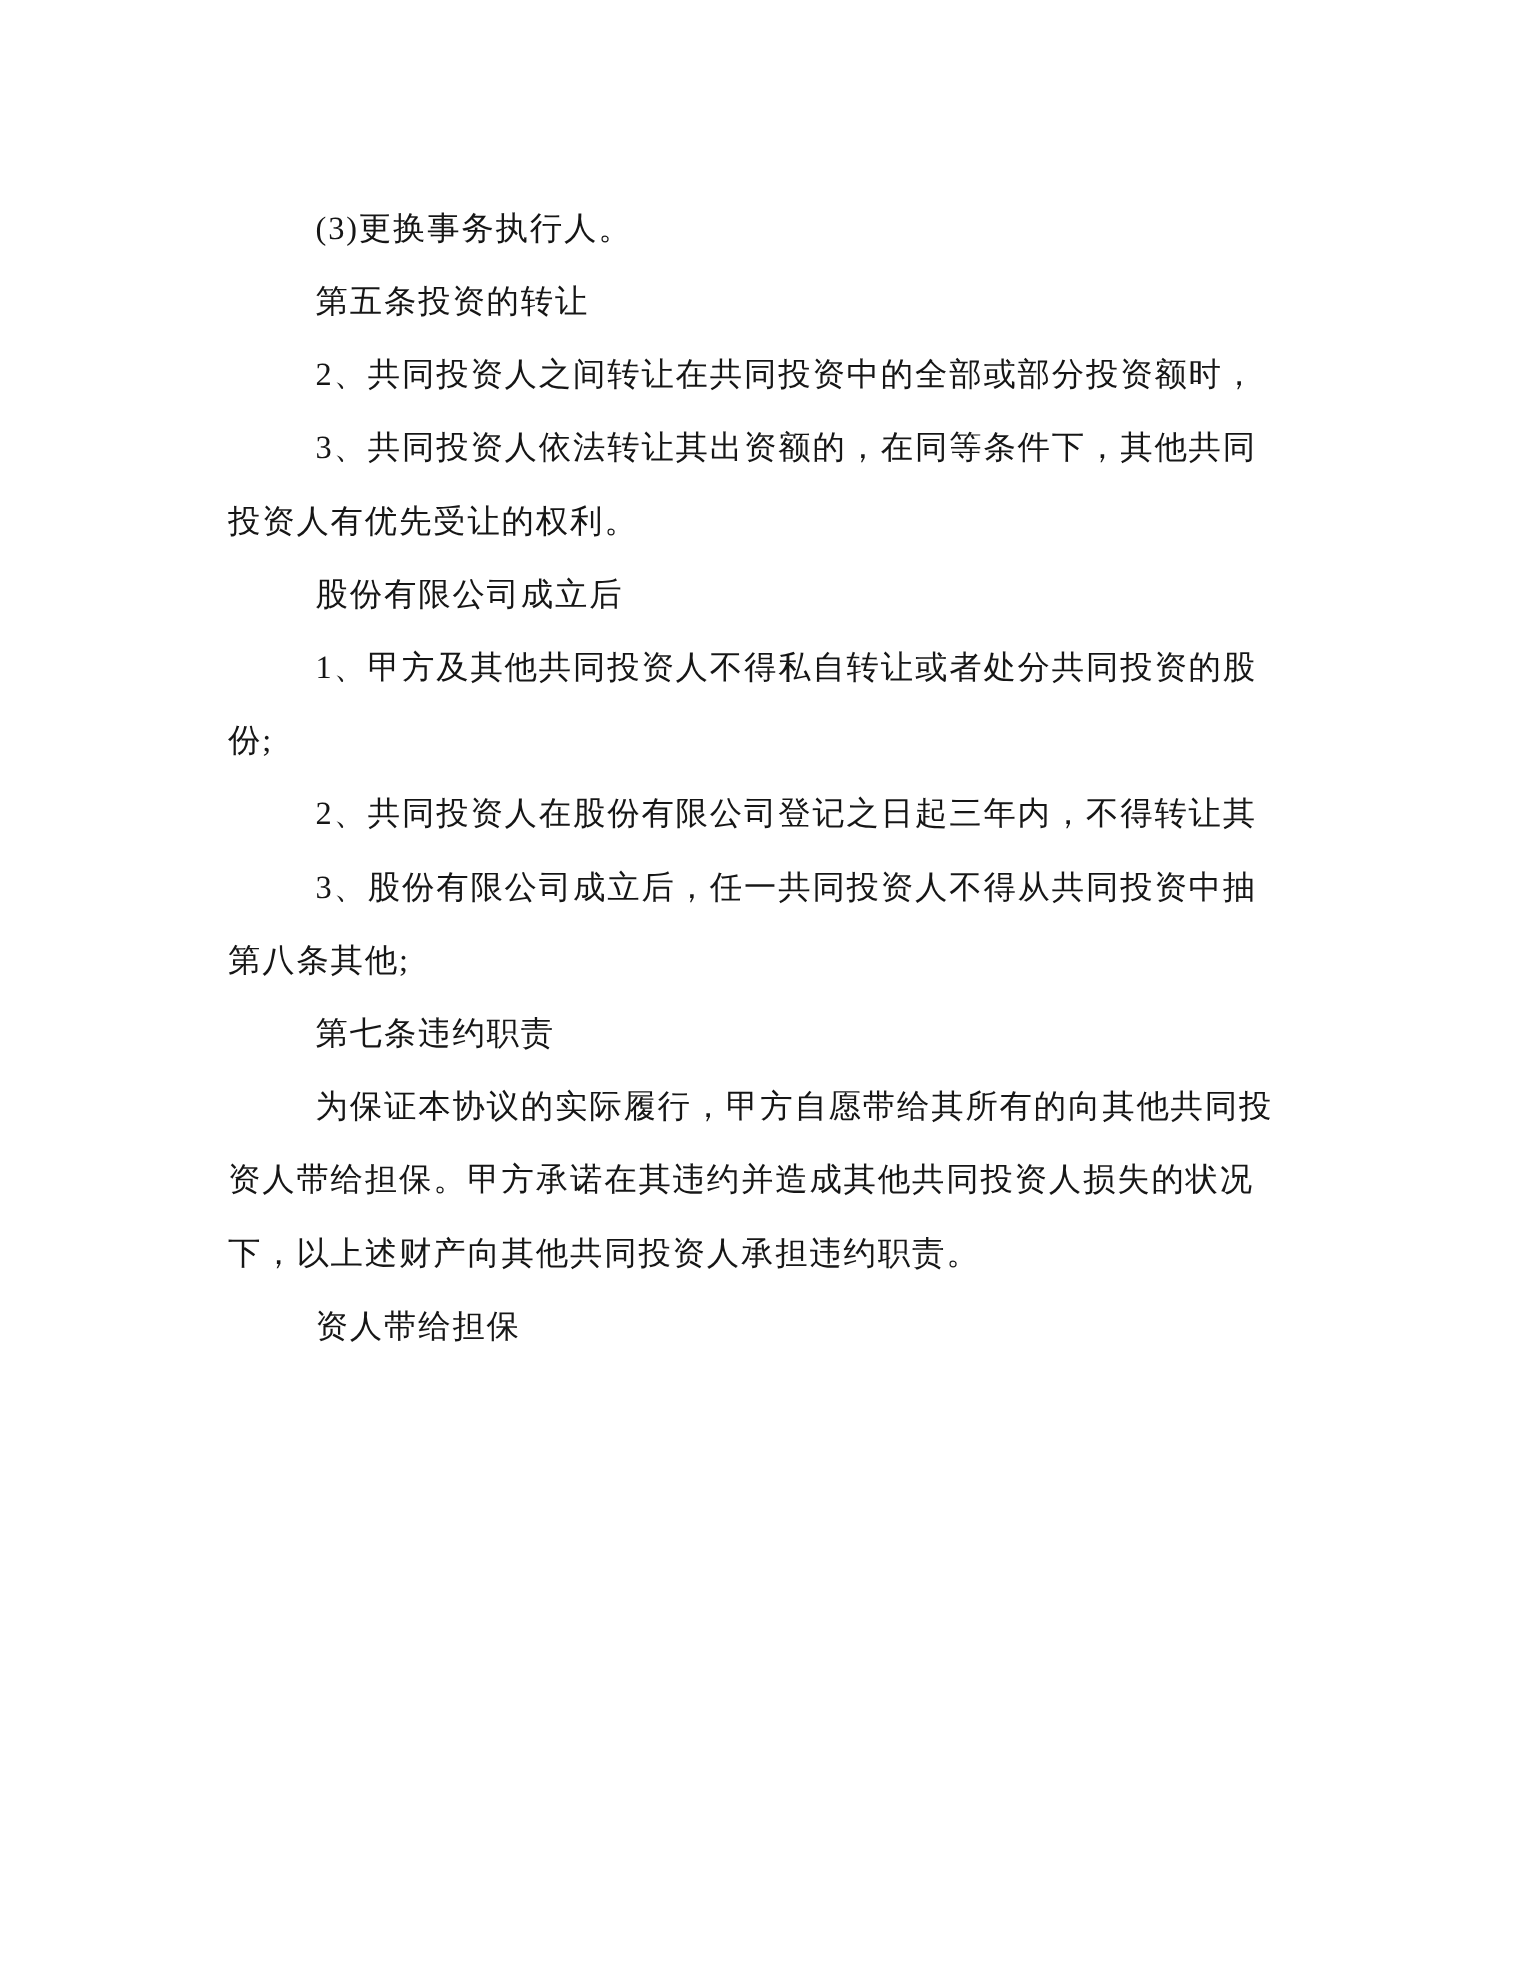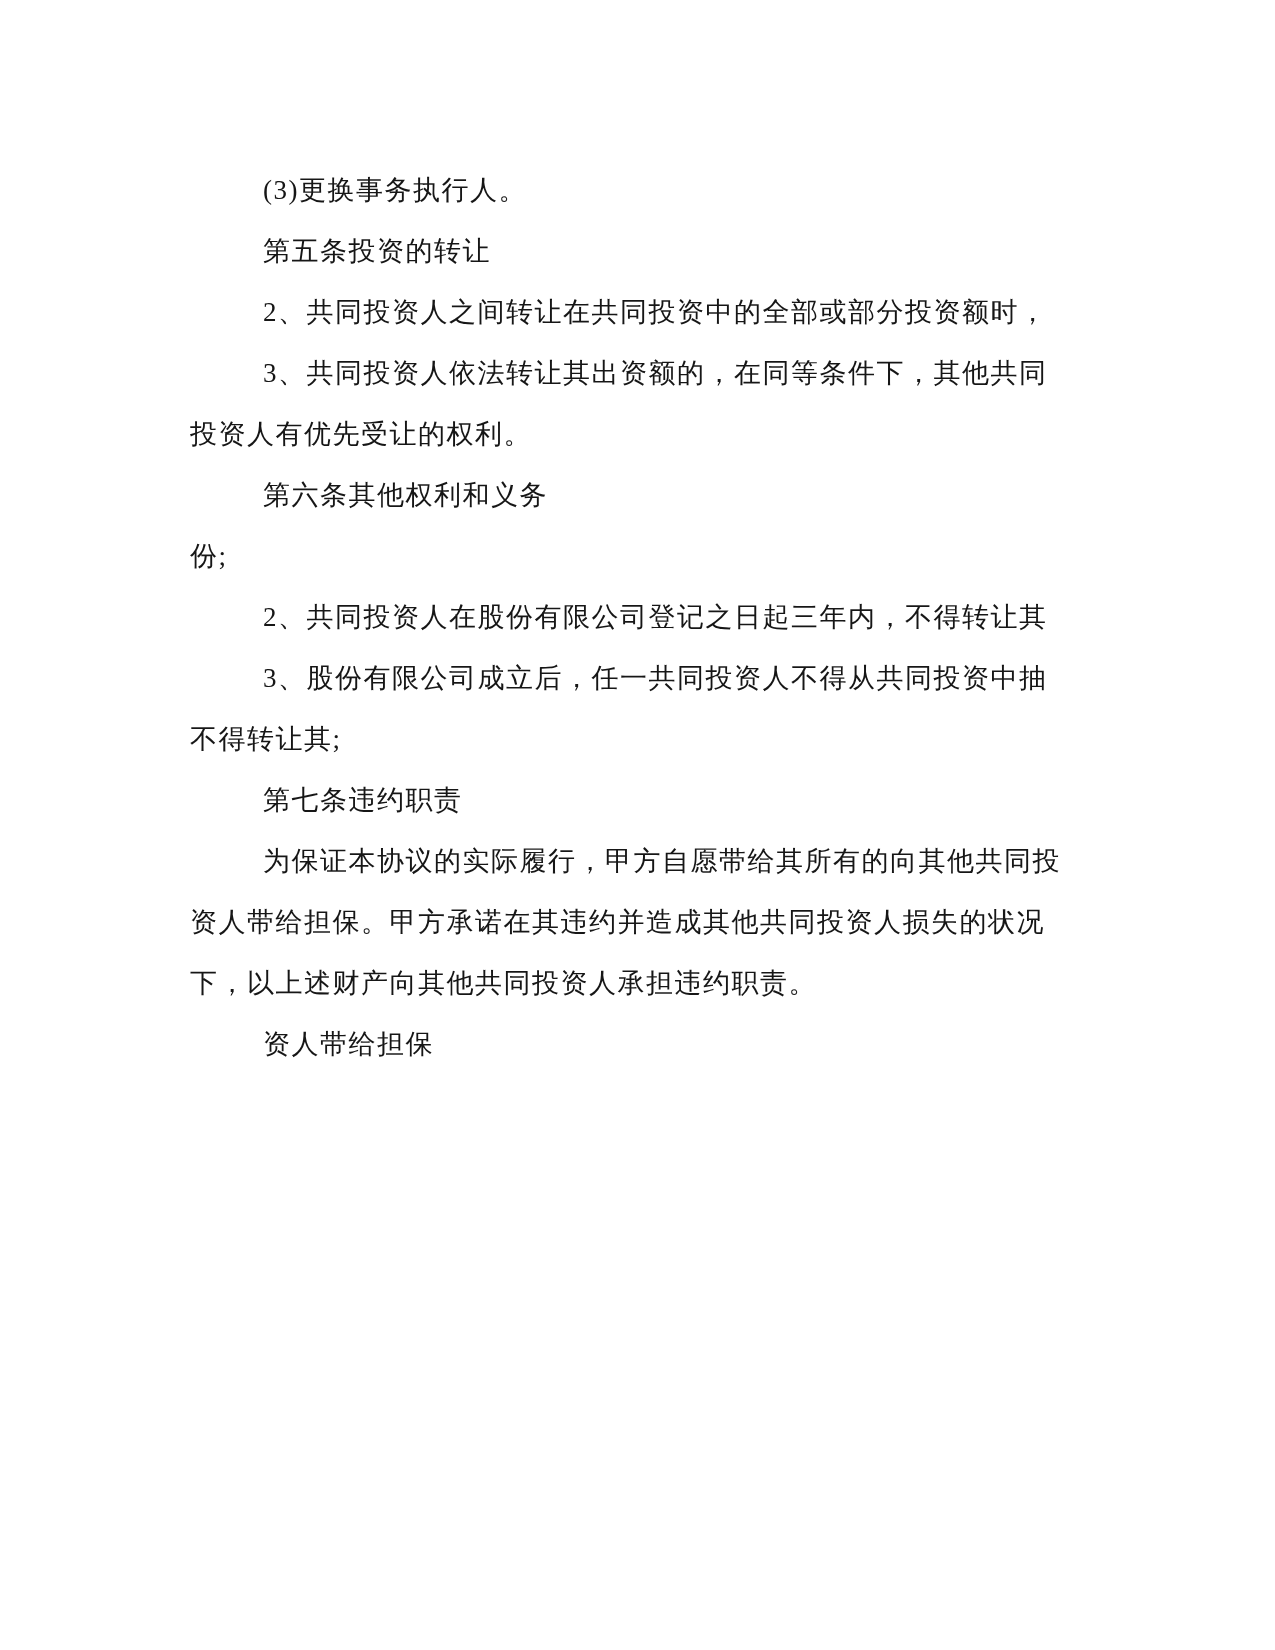--- a/index.html
+++ b/index.html
@@ -36,24 +36,25 @@
 </head>
 <body>
 
 <div class="page">
   <div class="textblock">
     <div class="line indent">(3)更换事务执行人。</div>
     <div class="line indent">第五条投资的转让</div>
     <div class="line indent">2、共同投资人之间转让在共同投资中的全部或部分投资额时，</div>
     <div class="line indent">3、共同投资人依法转让其出资额的，在同等条件下，其他共同</div>
     <div class="line">投资人有优先受让的权利。</div>
-    <div class="line indent">第六条其他权利和义务</div>
+    <div class="line indent">股份有限公司成立后</div>
+    <div class="line indent">1、甲方及其他共同投资人不得私自转让或者处分共同投资的股</div>
     <div class="line">份;</div>
     <div class="line indent">2、共同投资人在股份有限公司登记之日起三年内，不得转让其</div>
     <div class="line indent">3、股份有限公司成立后，任一共同投资人不得从共同投资中抽</div>
-    <div class="line">不得转让其;</div>
+    <div class="line">第八条其他;</div>
     <div class="line indent">第七条违约职责</div>
     <div class="line indent">为保证本协议的实际履行，甲方自愿带给其所有的向其他共同投</div>
     <div class="line">资人带给担保。甲方承诺在其违约并造成其他共同投资人损失的状况</div>
     <div class="line">下，以上述财产向其他共同投资人承担违约职责。</div>
     <div class="line indent">资人带给担保</div>
   </div>
 </div>
 
 </body></html>

